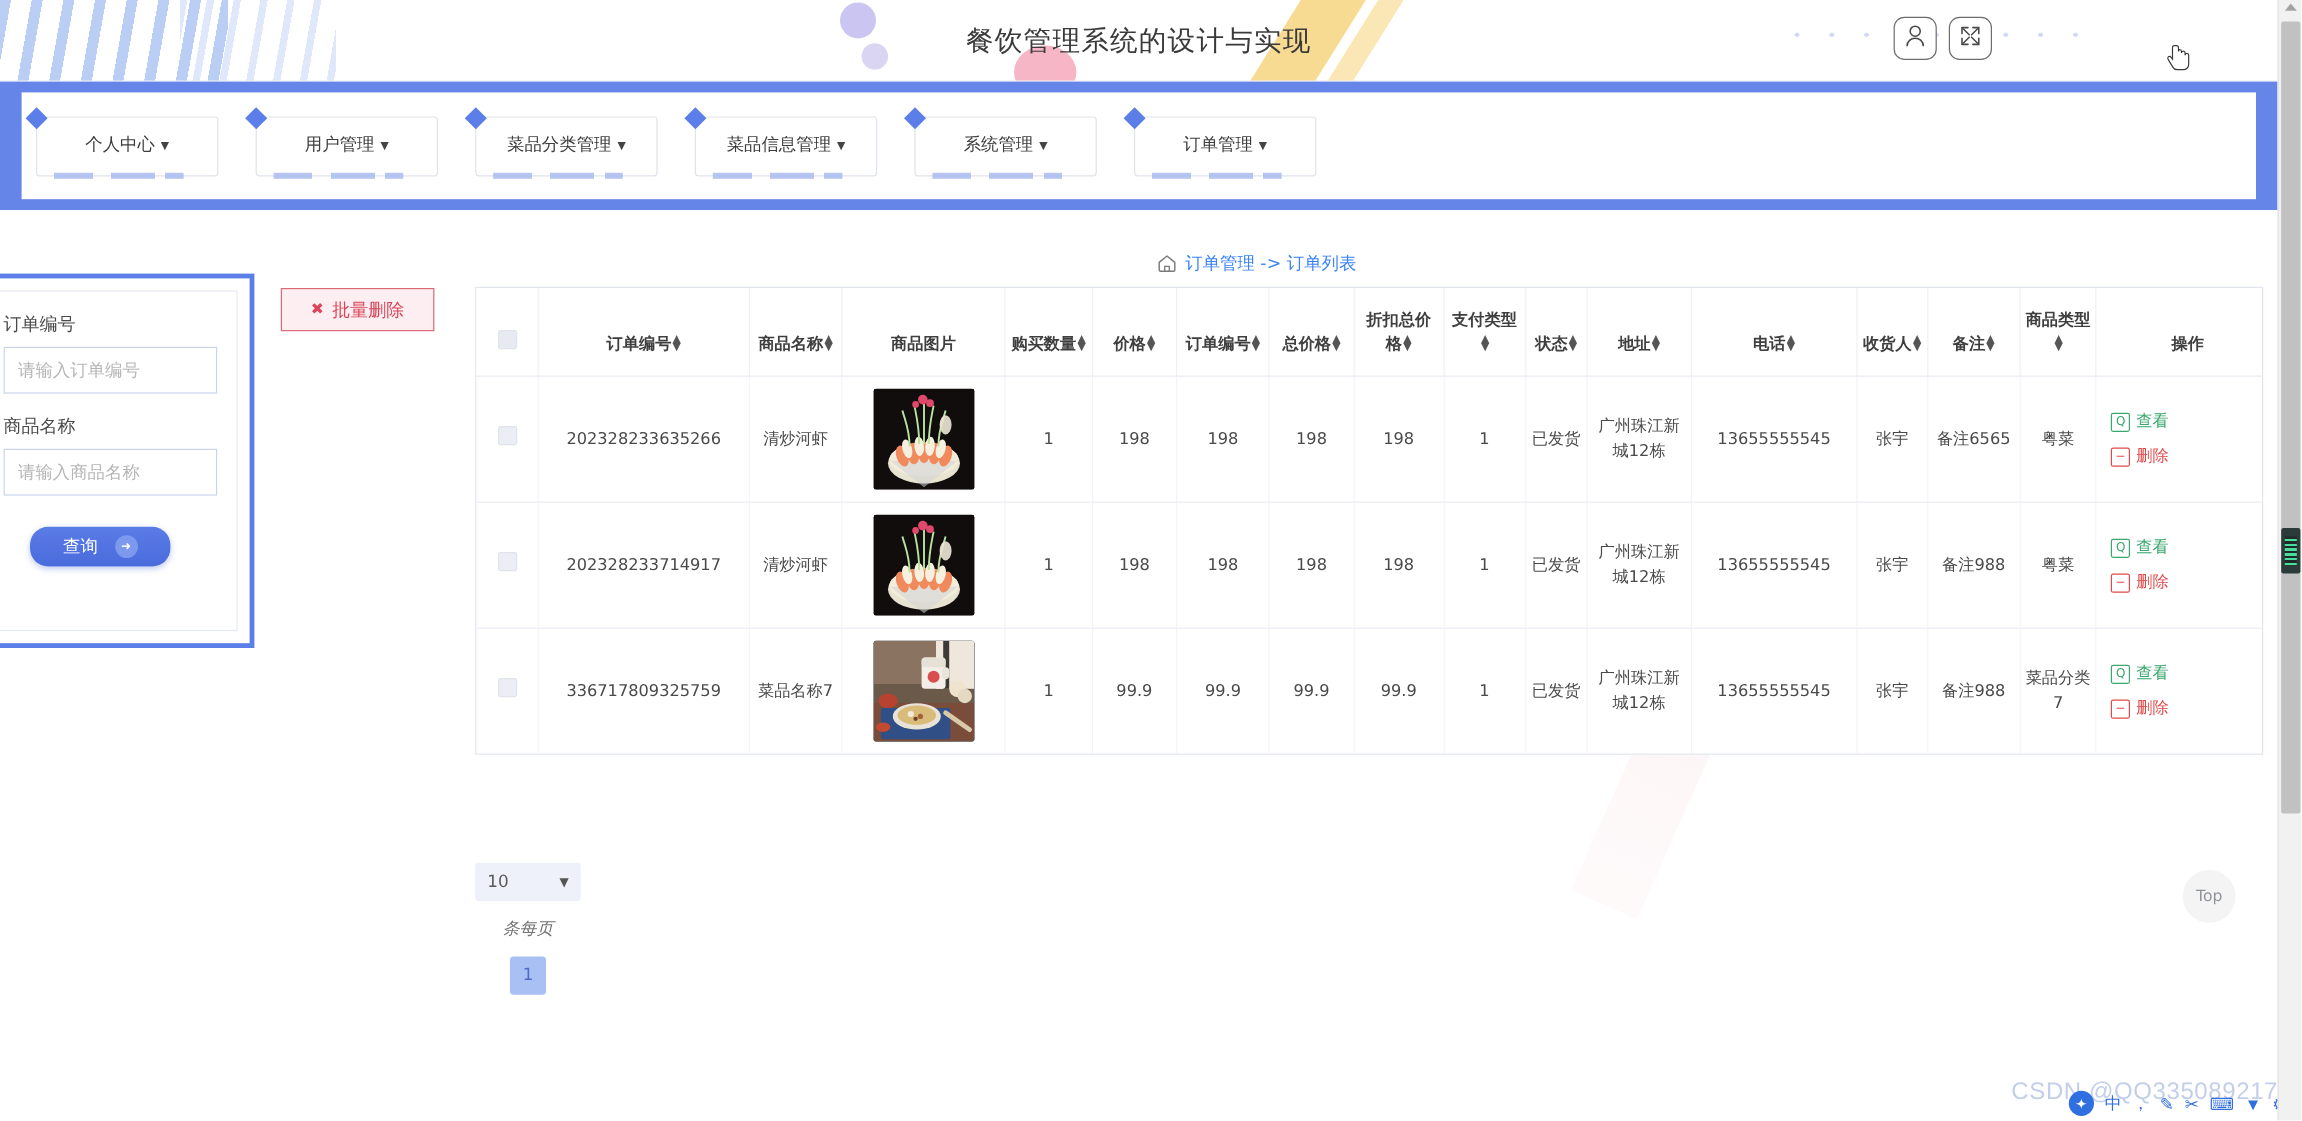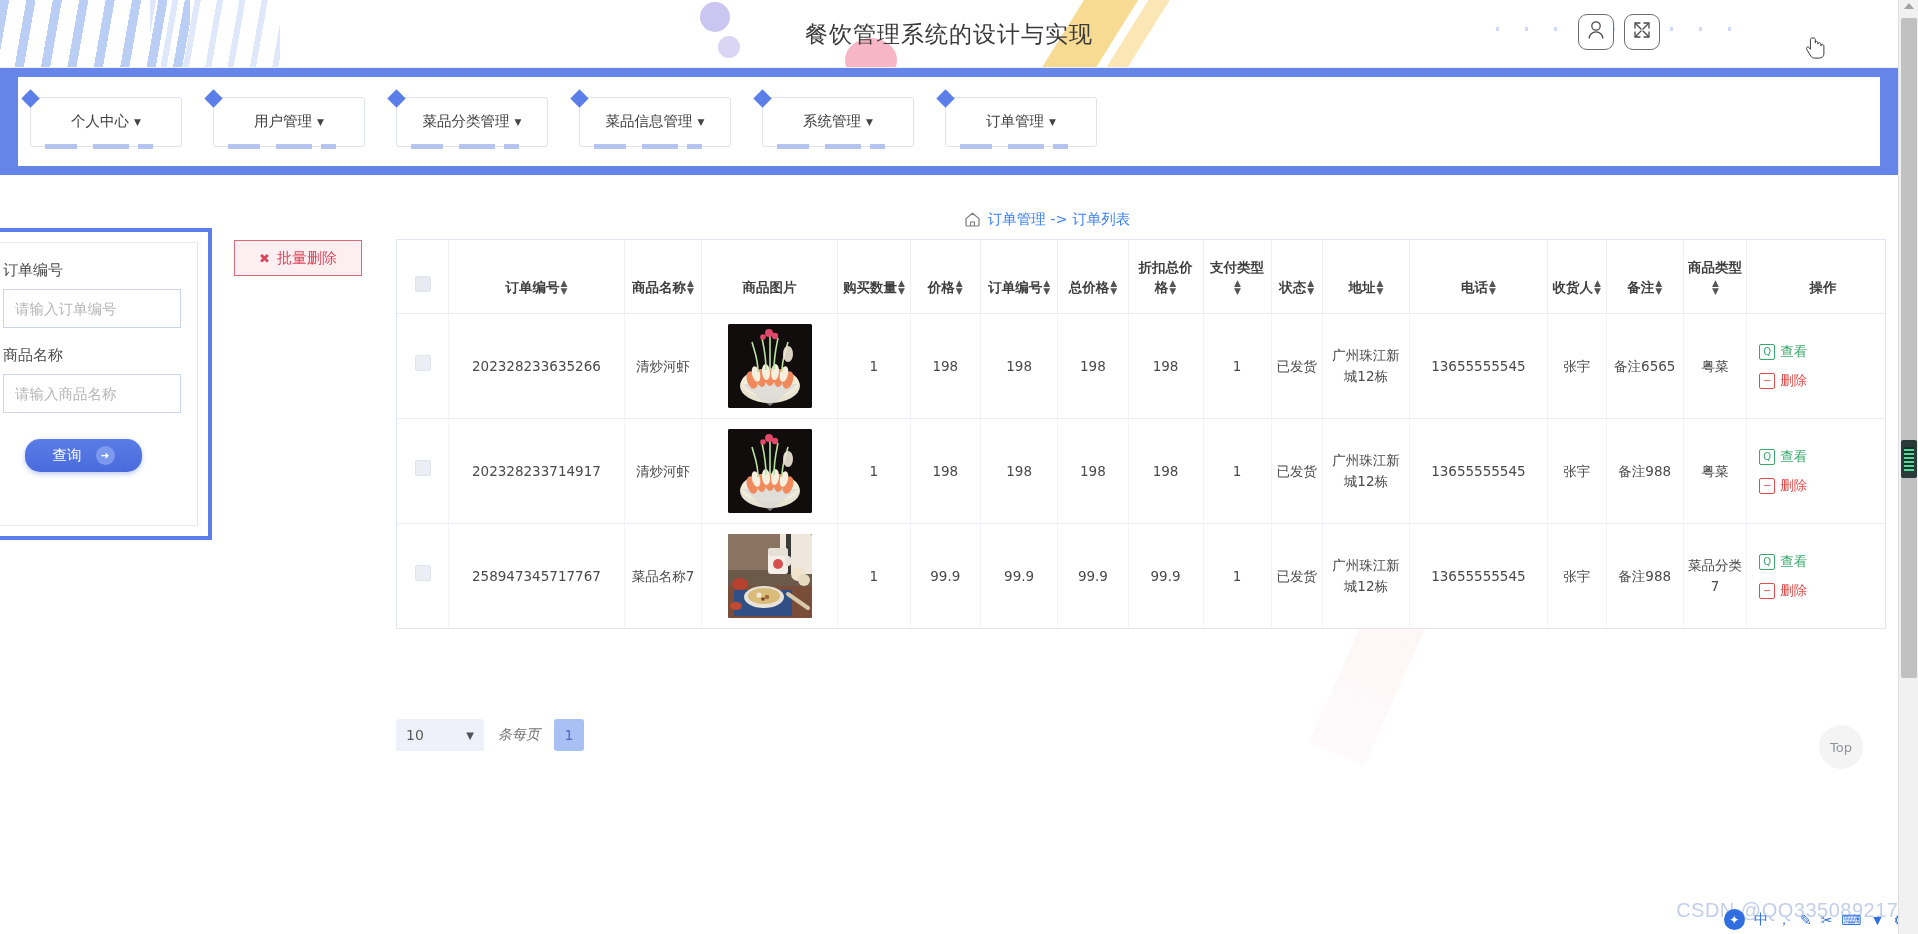--- a/index.html
+++ b/index.html
@@ -273,21 +273,21 @@
     border: 1px solid currentColor;
     border-radius: 2px;
     display: inline-flex; align-items: center; justify-content: center;
     font-size: 10px;
   }
 
   
   .pager {
     position: absolute;
     left: 184px; top: 0px;
-    display: flex; align-items: center; gap: 14px;
+    display: flex; align-items: center; gap: 14px; flex-direction: column;
   }
   .pgsel {
     width: 88px; height: 32px;
     background: #eef1fa;
     border: none; border-radius: 3px;
     padding: 0 10px;
     font-size: 14px; color: #5a5a5a;
     display: flex; align-items: center; justify-content: space-between;
     cursor: pointer;
     font-family: "DejaVu Sans", "Liberation Sans", sans-serif;
@@ -678,21 +678,21 @@
               </div>
               <div class="op-link op-del">
                 <span class="op-box">−</span>
                 <span>删除</span>
               </div>
             </td>
           </tr>
 
           <tr>
             <td><span class="chk"></span></td>
-            <td>258947345717767</td>
+            <td>336717809325759</td>
             <td>菜品名称7</td>
             <td>
               <span class="thumb">
                 <svg viewBox="0 0 84 84" preserveAspectRatio="none">
                   <rect width="84" height="84" fill="#6b5a4a"></rect>
                   <rect x="0" y="0" width="84" height="36" fill="#8a7461"></rect>
                   <rect x="52" y="0" width="32" height="40" fill="#efe7dc"></rect>
                   <rect x="58" y="0" width="5" height="40" fill="#3c3a36"></rect>
                   <rect x="0" y="52" width="84" height="32" fill="#7a4c3a"></rect>
                   <rect x="6" y="56" width="58" height="26" rx="2" fill="#2f4f86"></rect>

